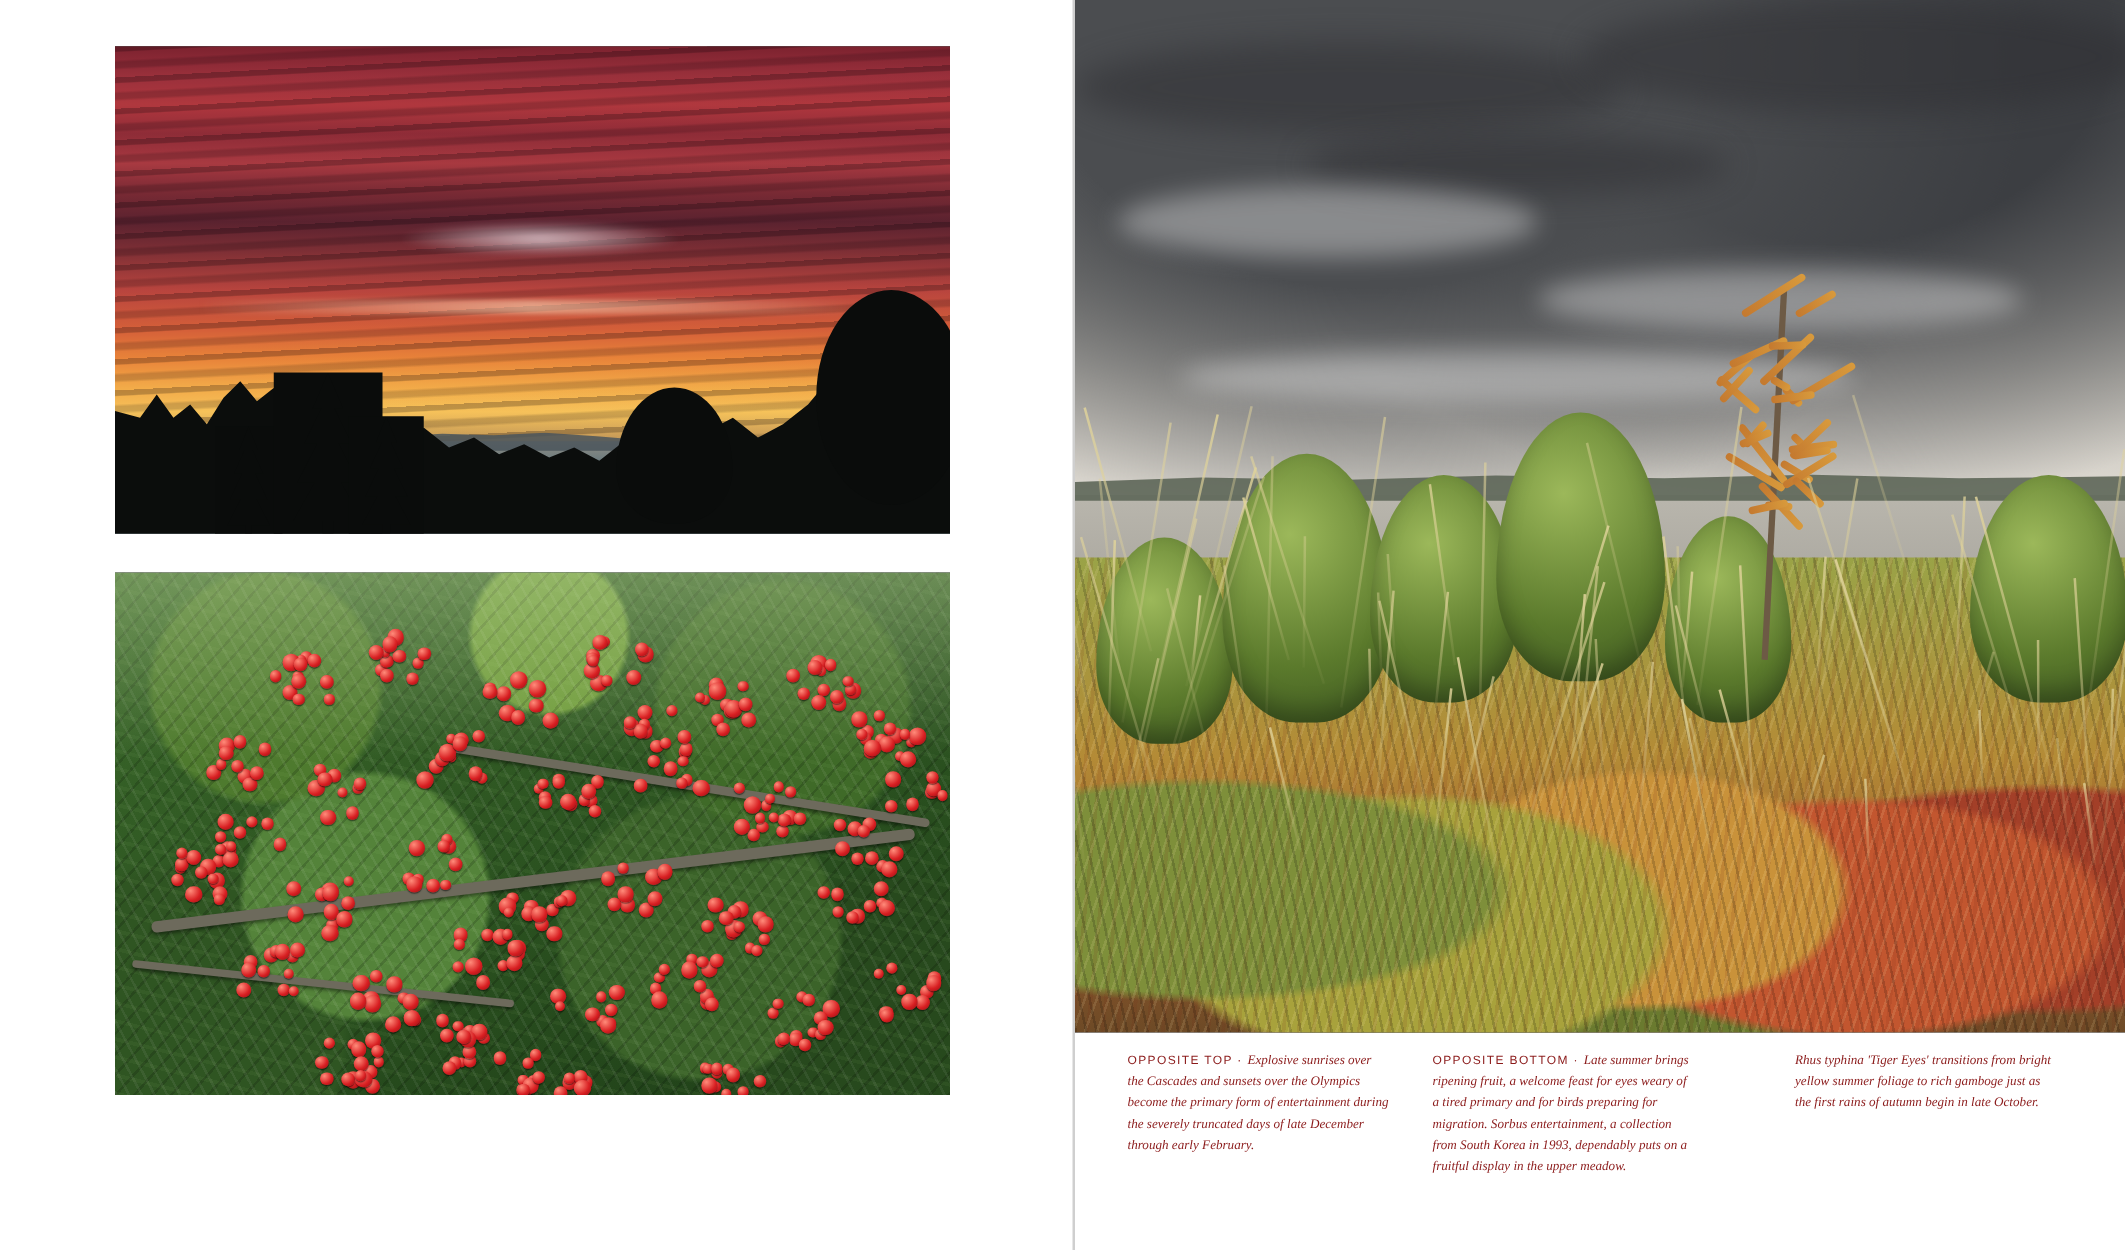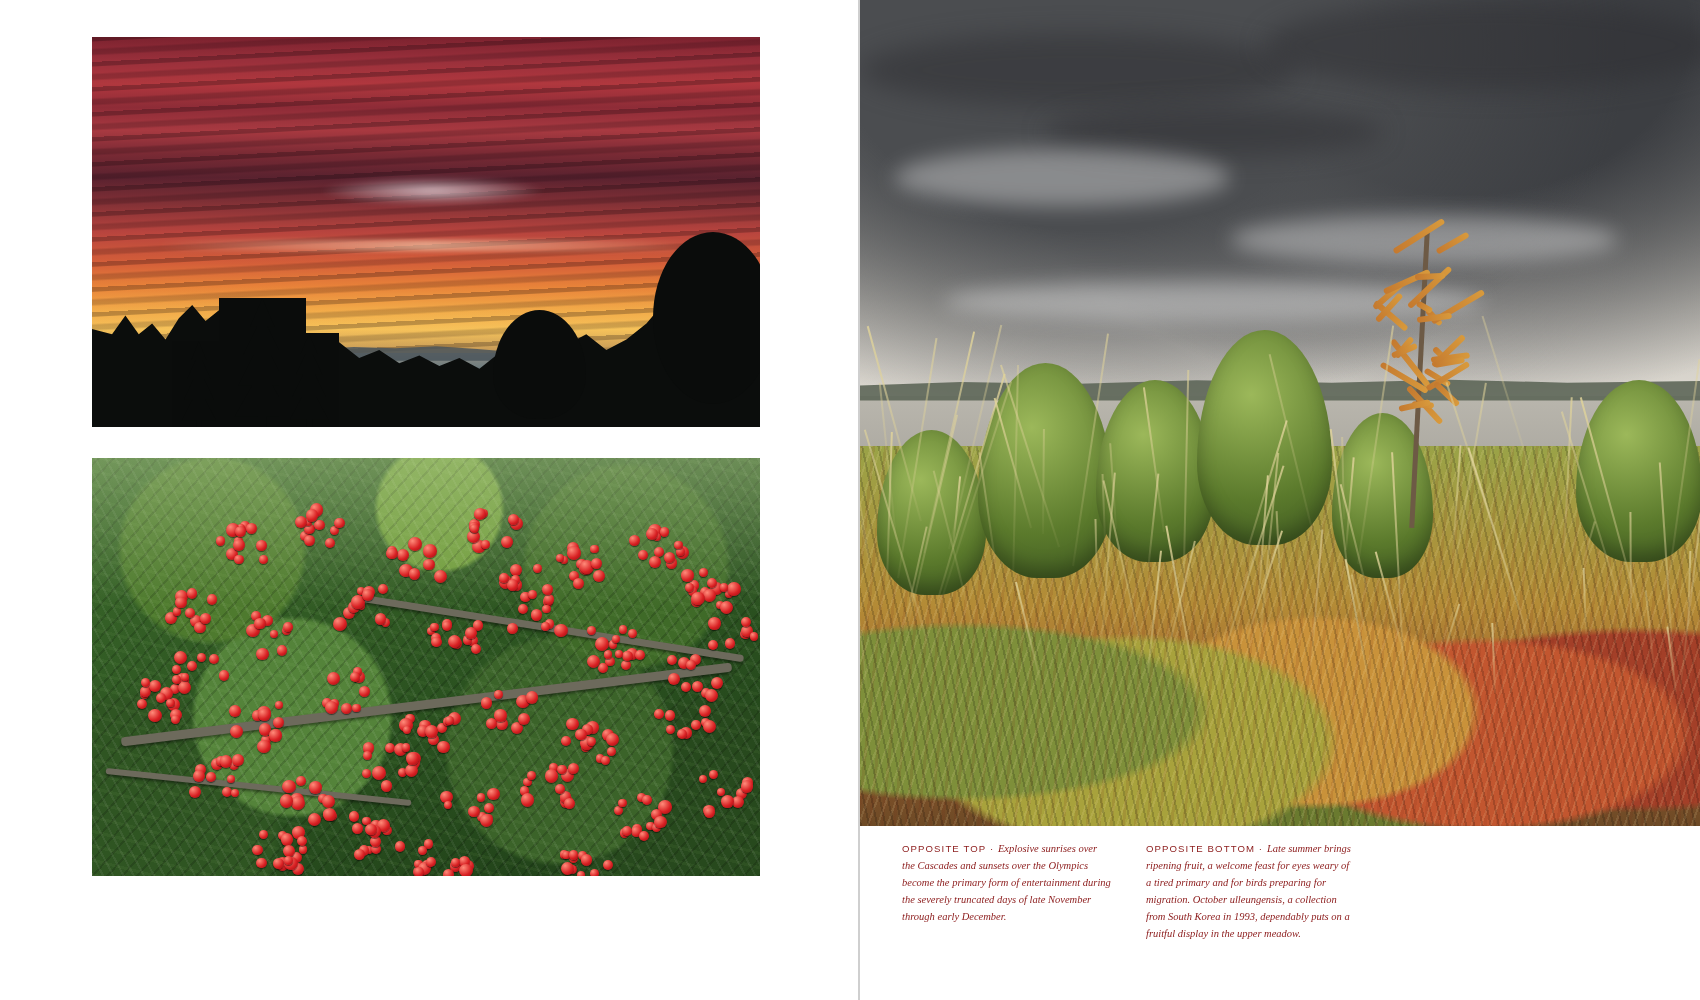--- a/index.html
+++ b/index.html
@@ -1017,23 +1017,26 @@
           <div class="grass-blade" style="left: 90.8167%; height: 218.493px; bottom: 24.8439%; transform: rotate(-17.0896deg); opacity: 0.6;"></div>
           <div class="grass-blade" style="left: 35.6725%; height: 142.221px; bottom: 17.8075%; transform: rotate(13.8023deg); opacity: 0.65;"></div>
           <div class="grass-blade" style="left: 8.86586%; height: 241.78px; bottom: 26.6805%; transform: rotate(16.5022deg); opacity: 0.83;"></div>
           <div class="grass-blade" style="left: 5.02892%; height: 107.453px; bottom: 23.5666%; transform: rotate(12.7402deg); opacity: 0.55;"></div>
         </div>
     </div>
 
     <div class="captions" style="left:0;">
 
       <div class="caption caption-1">
-        <span class="lead">OPPOSITE TOP  ·  </span><span>Explosive sunrises over the Cascades and sunsets over the Olympics become the primary form of entertainment during the severely truncated days of late November through early December.</span>
+        <span class="lead">OPPOSITE TOP  ·  </span><span>Explosive sunrises over the Cascades and sunsets over the Olympics become the primary form of entertainment during the severely truncated days of late December through early February.</span>
       </div>
 
       <div class="caption caption-2">
-        <span class="lead">OPPOSITE BOTTOM  ·  </span><span>Late summer brings ripening fruit, a welcome feast for eyes weary of a tired primary and for birds preparing for migration. </span><em>October ulleungensis</em><span>, a collection from South Korea in 1993, dependably puts on a fruitful display in the upper meadow.</span>
+        <span class="lead">OPPOSITE BOTTOM  ·  </span><span>Late summer brings ripening fruit, a welcome feast for eyes weary of a tired primary and for birds preparing for migration. </span><em>Sorbus entertainment</em><span>, a collection from South Korea in 1993, dependably puts on a fruitful display in the upper meadow.</span>
       </div>
 
+      <div class="caption caption-3">
+        <em>Rhus typhina</em><span> 'Tiger Eyes'</span><span> transitions from bright yellow summer foliage to rich gamboge just as the first rains of autumn begin in late October.</span>
+      </div>
 
     </div>
   </div>
 </div>
 
 </body></html>

